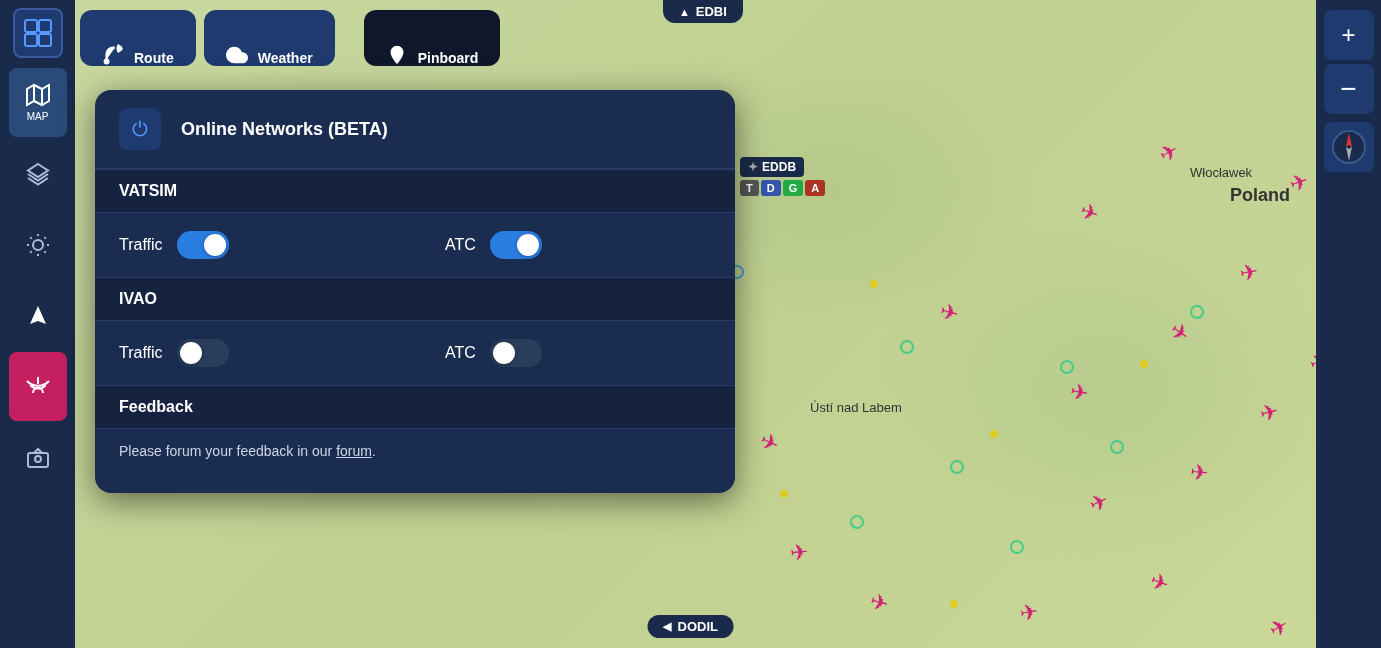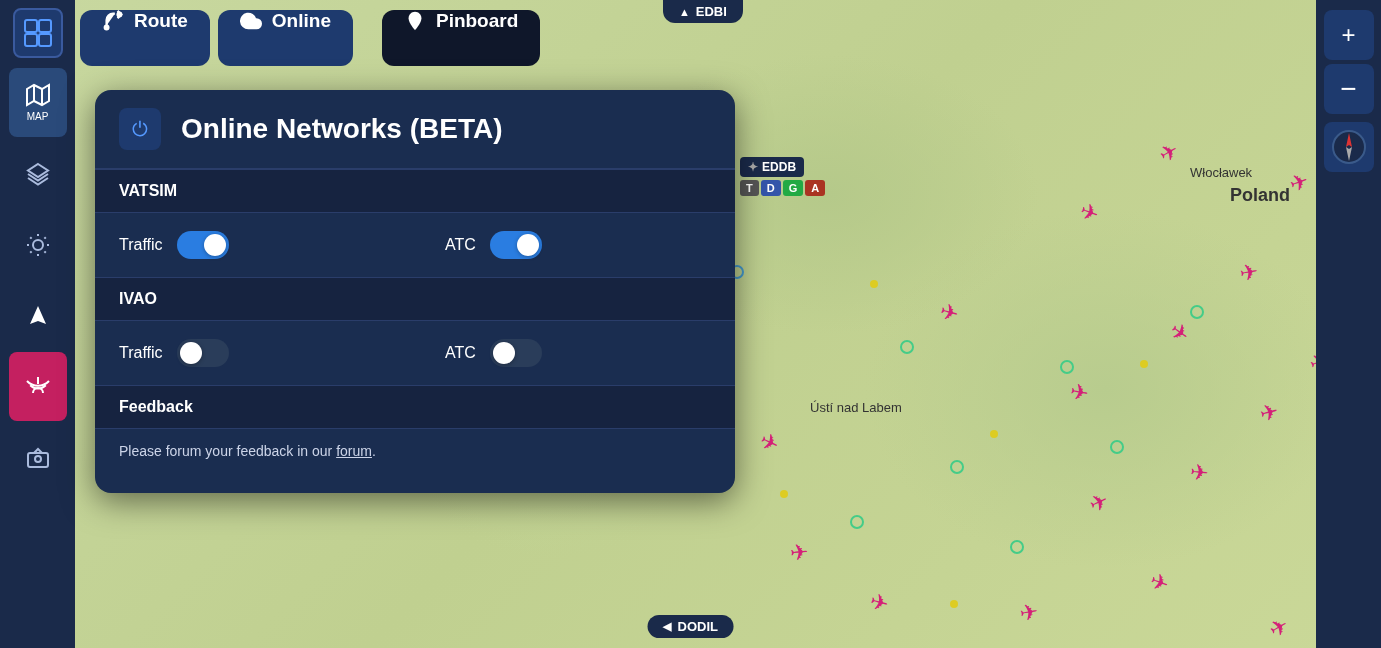--- a/index.html
+++ b/index.html
@@ -140,23 +140,23 @@
       z-index: 10;
     }
 
     .nav-btn {
       height: 56px;
       padding: 0 22px;
       border-radius: 12px;
       border: none;
       cursor: pointer;
       display: flex;
-      align-items: flex-start;
+      align-items: flex-end;
       gap: 10px;
-      font-size: 19px;
+      font-size: 14px;
       font-weight: 600;
       color: white;
     }
     .nav-btn-default { background: #1e3a6e; }
     .nav-btn-active { background: #0f172a; margin-left: 21px; }
     .nav-btn svg { width: 22px; height: 22px; fill: white; }
 
     
     #right-controls {
       position: absolute;
@@ -227,21 +227,21 @@
       border-radius: 8px;
       cursor: pointer;
       display: flex;
       align-items: center;
       justify-content: center;
       color: #5599ff;
       font-size: 20px;
     }
 
     .modal-title {
-      font-size: 28px;
+      font-size: 18px;
       font-weight: 700;
       color: white;
     }
 
     .section-header {
       background: #162340;
       padding: 12px 24px;
       color: white;
       font-size: 16px;
       font-weight: 700;
@@ -470,21 +470,21 @@
       <path d="M5 17V11a7 7 0 0 1 7-7h2"></path>
       <polyline points="17,1 21,5 17,9"></polyline>
     </svg>
     <span>Route</span>
   </button>
 
   <button class="nav-btn nav-btn-default">
     <svg viewBox="0 0 24 24" fill="none" stroke="white" stroke-width="2" width="22" height="22">
       <path d="M18 10h-1.26A8 8 0 1 0 9 20h9a5 5 0 0 0 0-10z"></path>
     </svg>
-    <span>Online</span>
+    <span>Weather</span>
   </button>
 
 
   <button class="nav-btn nav-btn-active">
     <svg viewBox="0 0 24 24" fill="white" width="22" height="22">
       <path d="M12 2C8.13 2 5 5.13 5 9c0 5.25 7 13 7 13s7-7.75 7-13c0-3.87-3.13-7-7-7z"></path>
     </svg>
     <span>Pinboard</span>
   </button>
 </div>

